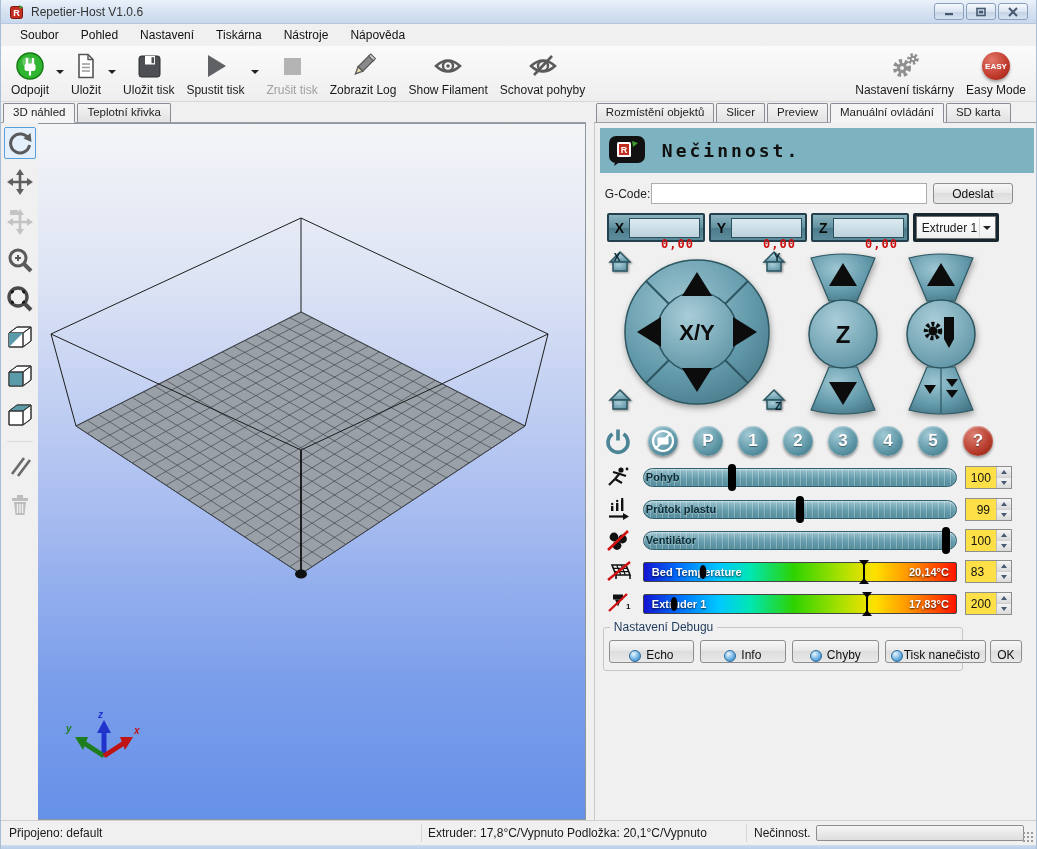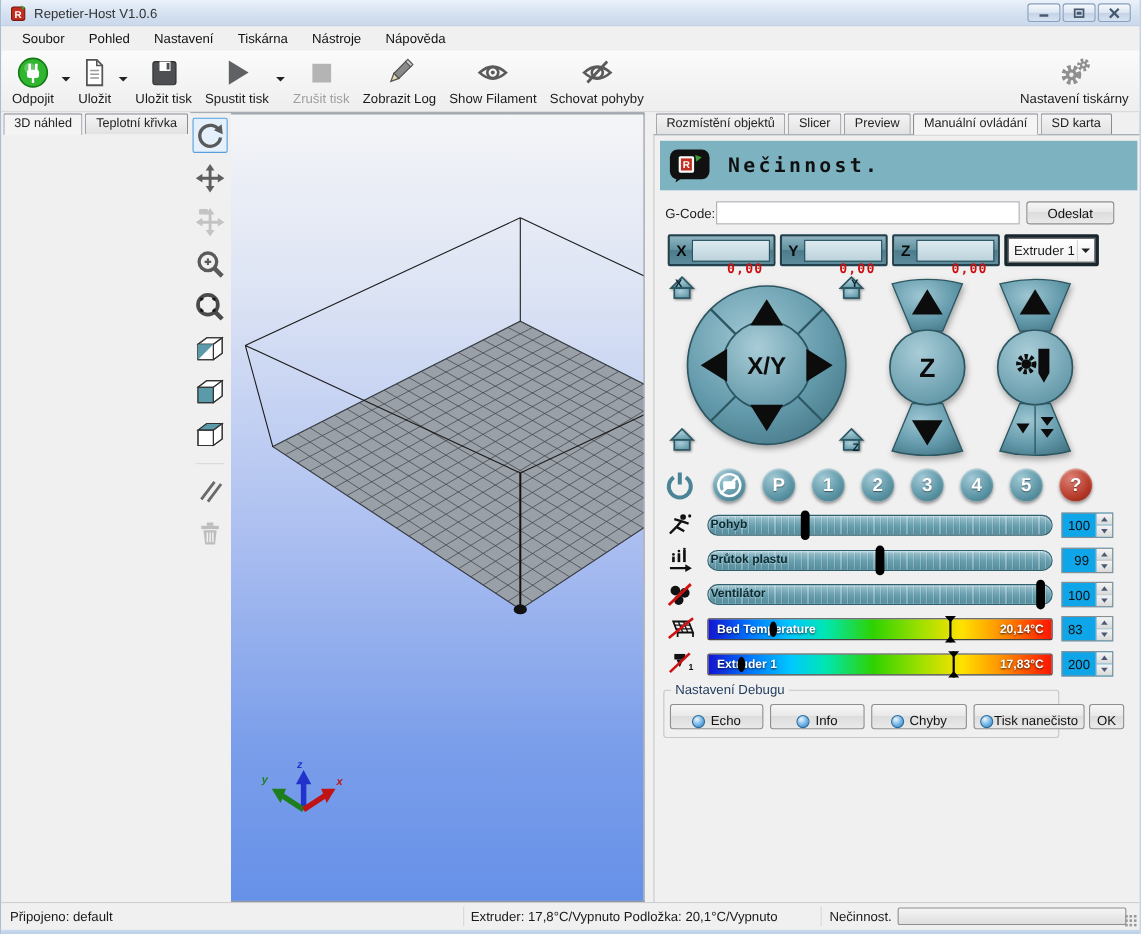--- a/index.html
+++ b/index.html
@@ -36,21 +36,21 @@
   .easy-badge { width:28px; height:28px; border-radius:50%; color:#fff; font-weight:bold; font-size:8px;
                 display:flex; align-items:center; justify-content:center;
                 background:radial-gradient(circle at 35% 30%, #e2776b, #c0392b 60%, #8e1f12);
                 box-shadow:0 2px 3px rgba(0,0,0,.35); }
   .estop { width:30px; height:30px; border-radius:4px; border:1px solid #222; position:relative;
            background:repeating-linear-gradient(135deg,#f2c600 0 5px,#141414 5px 10px); }
   .estop svg { position:absolute; left:0; top:0; }
 
   
   .workspace { position:relative; height:718px; display:flex; }
-  .left-pane { width:586px; display:flex; flex-direction:row; }
+  .left-pane { width:586px; display:flex; flex-direction:column; }
   .splitter { width:8px; background:#f0f0f0; }
   .right-pane { width:443px; display:flex; flex-direction:column; }
 
   .tabstrip { height:20px; display:flex; align-items:flex-end; padding-left:2px; position:relative; z-index:2; }
   .tab { height:19px; padding:2px 9px 0 9px; border:1px solid #898c95; border-bottom:none;
          background:linear-gradient(180deg,#f4f4f4,#e2e2e2); font-size:11.5px; color:#222;
          border-radius:2px 2px 0 0; margin-right:2px; white-space:nowrap; }
   .tab.active { background:#f4f4f4; height:20px; margin-bottom:-1px; border-bottom:1px solid #f4f4f4; }
 
   .left-body { flex:1; display:flex; border-top:1px solid #9aa0a8; }
@@ -122,21 +122,21 @@
               background:linear-gradient(90deg,#1414d2 0%,#0076ff 12%,#00c8ff 24%,#00e6b4 34%,#2ed200 48%,#a0e000 62%,#ffe100 74%,#ff8c00 86%,#ff1400 100%); }
   .temp-label { position:absolute; left:8px; top:3px; font-size:11px; font-weight:bold; color:#fff; text-shadow:0 1px 2px rgba(0,0,0,.8); }
   .temp-current { position:absolute; right:7px; top:3px; font-size:11px; font-weight:bold; color:#fff; text-shadow:0 1px 2px rgba(0,0,0,.8); }
   .temp-thumb { position:absolute; top:2px; width:7px; height:14px; background:#000; border-radius:50%; transform:translateX(-50%); }
   .temp-marker { position:absolute; top:-3px; bottom:-3px; width:2px; background:#000; transform:translateX(-50%); }
   .temp-marker::before, .temp-marker::after { content:''; position:absolute; left:-4px; width:0; height:0;
       border-left:5px solid transparent; border-right:5px solid transparent; }
   .temp-marker::before { top:0; border-top:6px solid #000; }
   .temp-marker::after { bottom:0; border-bottom:6px solid #000; }
 
-  .value-box { position:absolute; left:370px; top:0; width:47px; height:23px; border:1px solid #8e8e8e; background:#0ea5e9; display:flex; }
+  .value-box { position:absolute; left:370px; top:0; width:47px; height:23px; border:1px solid #8e8e8e; background:#fde047; display:flex; }
   .value-num { flex:1; padding:4px 0 0 5px; font-size:12px; color:#111; }
   .spin { width:15px; border-left:1px solid #bdbdbd; display:flex; flex-direction:column; }
   .spin div { flex:1; background:linear-gradient(180deg,#f4f4f4,#dadada); display:flex; align-items:center; justify-content:center; }
   .spin div:first-child { border-bottom:1px solid #cfcfcf; }
   .arr-up { width:0; height:0; border-left:3px solid transparent; border-right:3px solid transparent; border-bottom:4px solid #4a5a74; }
   .arr-dn { width:0; height:0; border-left:3px solid transparent; border-right:3px solid transparent; border-top:4px solid #4a5a74; }
 
   .debug-group { position:absolute; left:8px; top:504px; width:360px; height:44px; border:1px solid #c6c6c6; border-radius:3px; }
   .debug-legend { position:absolute; left:6px; top:-8px; background:#f0f0f0; padding:0 4px; color:#1e395b; }
   .dbg-btn { position:absolute; top:12px; height:23px; display:flex; align-items:flex-end; justify-content:center; gap:5px; }
@@ -302,20 +302,26 @@
             <circle cx="14" cy="17" r="2" fill="#f0f0f0"></circle>
           </g>
           <g>
             <circle cx="25" cy="8" r="4" fill="none" stroke="#8f8f8f" stroke-width="3.6" stroke-dasharray="2.2 1.8"></circle>
             <circle cx="25" cy="8" r="3.2" fill="#8f8f8f"></circle>
             <circle cx="25" cy="8" r="1.3" fill="#f0f0f0"></circle>
           </g>
         </svg>
           </div>
         <span class="tlabel">Nastavení tiskárny</span>
+      </div>
+      <div class="tb-btn">
+        <div class="ticon">
+            <div class="easy-badge">EASY</div>
+          </div>
+        <span class="tlabel">Easy Mode</span>
       </div>
     </div>
   </div>
 
   <div class="workspace">
 
     <div class="left-pane">
       <div class="tabstrip">
         <div class="tab active">3D náhled</div>
         <div class="tab">Teplotní křivka</div>

